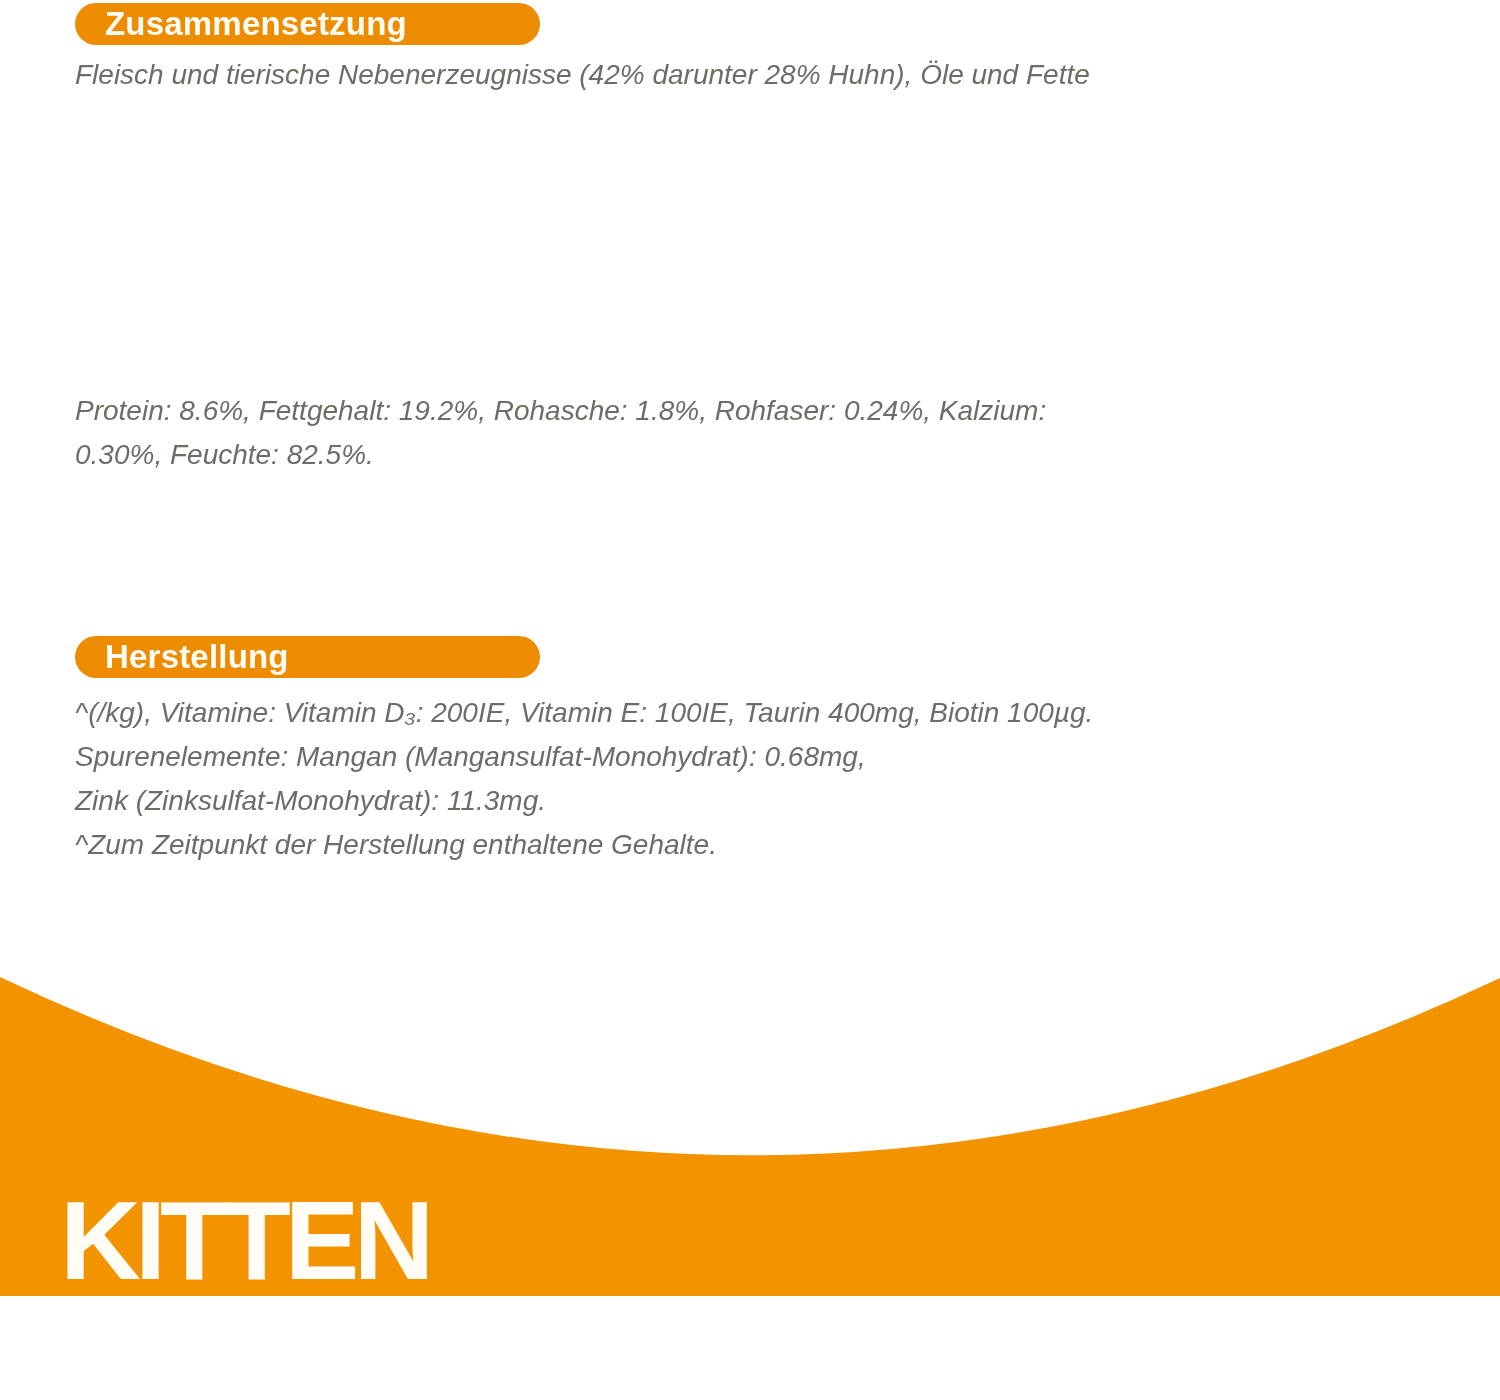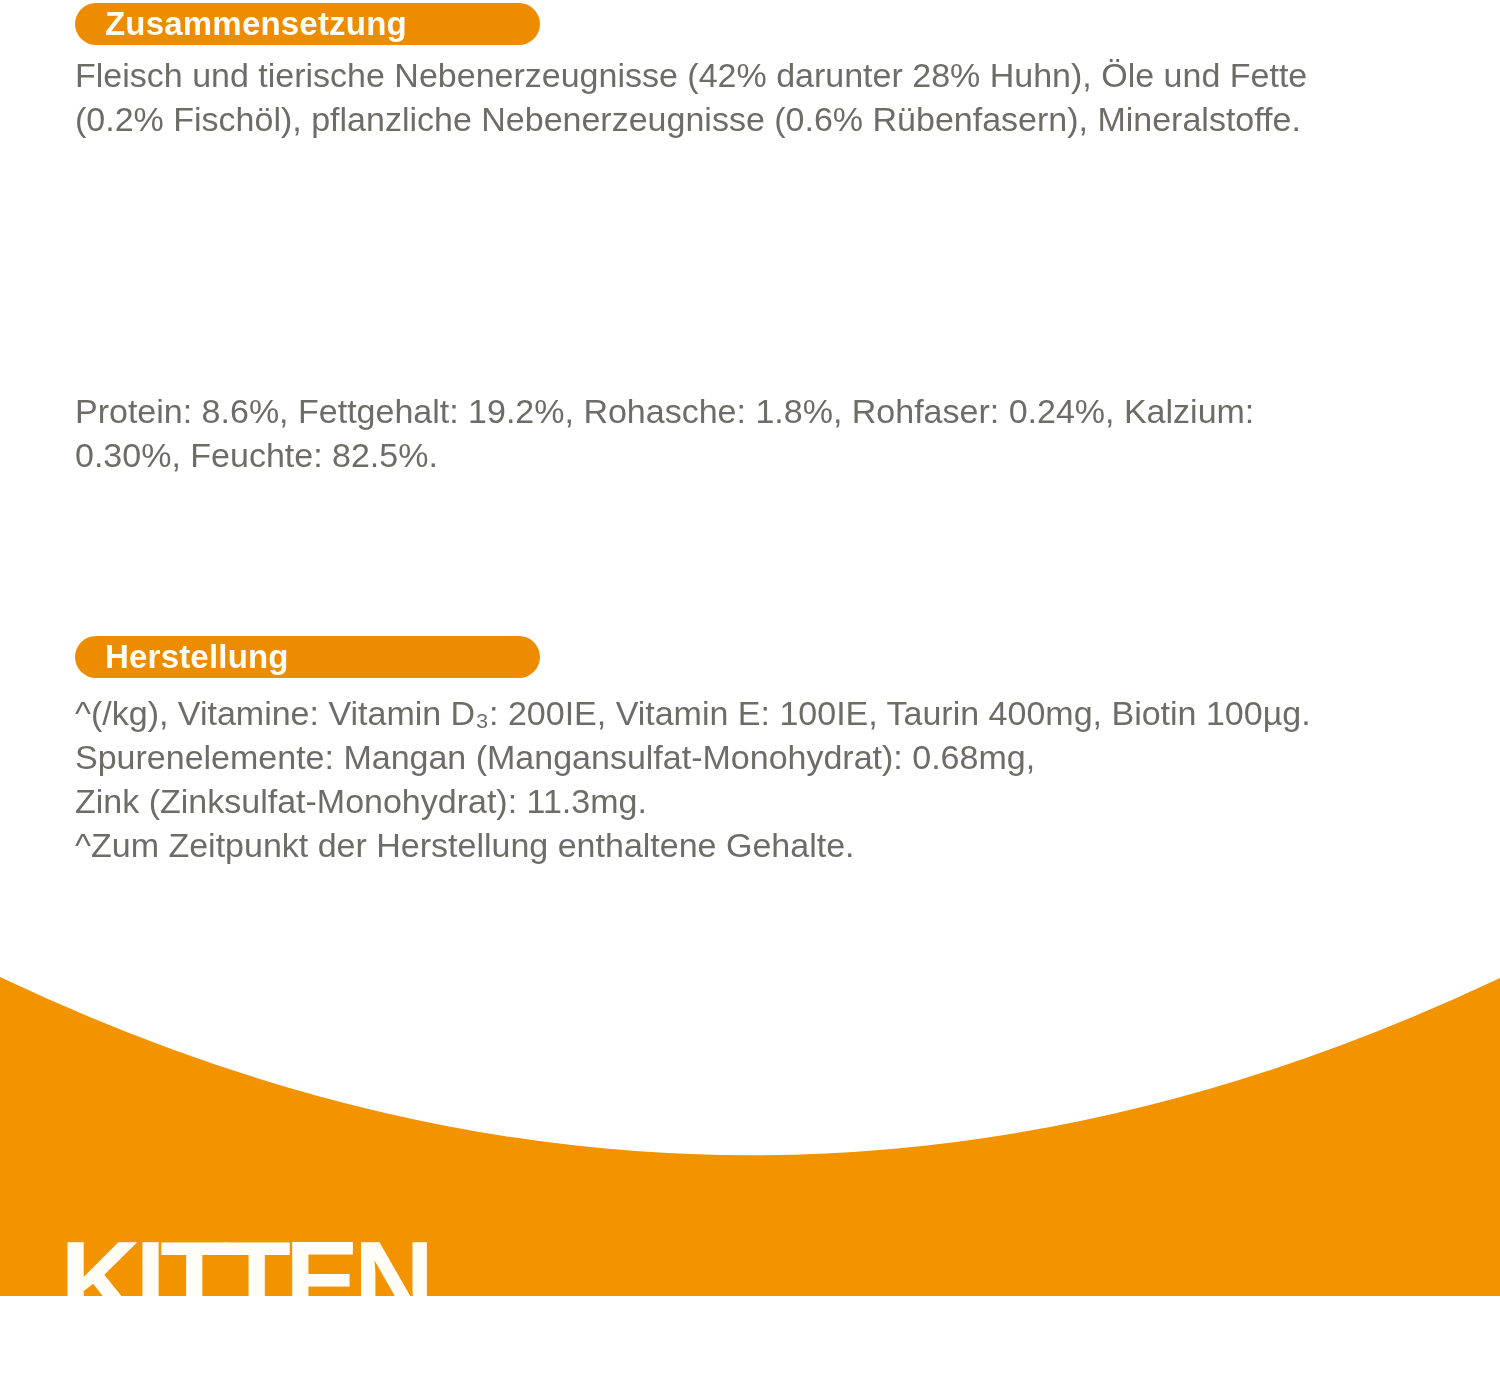--- a/index.html
+++ b/index.html
@@ -31,23 +31,24 @@
     color: var(--heading-text, #FFFDF6);
     font-size: 33px;
     font-weight: 700;
     letter-spacing: 0.2px;
     white-space: nowrap;
   }
   .para {
     position: absolute;
     left: 75px;
     color: var(--body-text, #6E6C66);
-    font-size: 34px;
+    font-size: 28px;
     font-weight: 300;
     line-height: 44px;
+    font-style: italic;
   }
   .para .line {
     white-space: nowrap;
   }
   .banner-svg {
     position: absolute;
     left: 0;
     top: 960px;
     width: 1500px;
     height: 440px;
@@ -56,21 +57,20 @@
   .banner-title {
     position: absolute;
     left: 60px;
     top: 1185px;
     color: #FFFDF6;
     font-size: 112px;
     line-height: 112px;
     font-weight: 700;
     letter-spacing: -6px;
     white-space: nowrap;
-    margin-top: 40px;
   }
   .banner-subtitle {
     position: absolute;
     left: 40px;
     top: 1294px;
     color: #be185d;
     font-size: 94px;
     line-height: 94px;
     font-weight: 700;
     letter-spacing: -3px;
@@ -80,21 +80,20 @@
 </head>
 <body>
 
 <div class="canvas" style="--bg: #FFFFFF; --pill-orange: #EE8C00; --body-text: #6E6C66; --heading-text: #FFFDF6;">
 
   <div class="pill" style="top:3px">
     <span class="pill-label">Zusammensetzung</span>
   </div>
   <div class="para" style="top:53px">
     <div class="line">Fleisch und tierische Nebenerzeugnisse (42% darunter 28% Huhn), Öle und Fette</div>
-    <div class="line">(0.2% Fischöl), pflanzliche Nebenerzeugnisse (0.6% Rübenfasern), Mineralstoffe.</div>
   </div>
 
   <div class="para" style="top:389px">
     <div class="line">Protein: 8.6%, Fettgehalt: 19.2%, Rohasche: 1.8%, Rohfaser: 0.24%, Kalzium:</div>
     <div class="line">0.30%, Feuchte: 82.5%.</div>
   </div>
 
   <div class="pill" style="top:636px">
     <span class="pill-label">Herstellung</span>
   </div>

